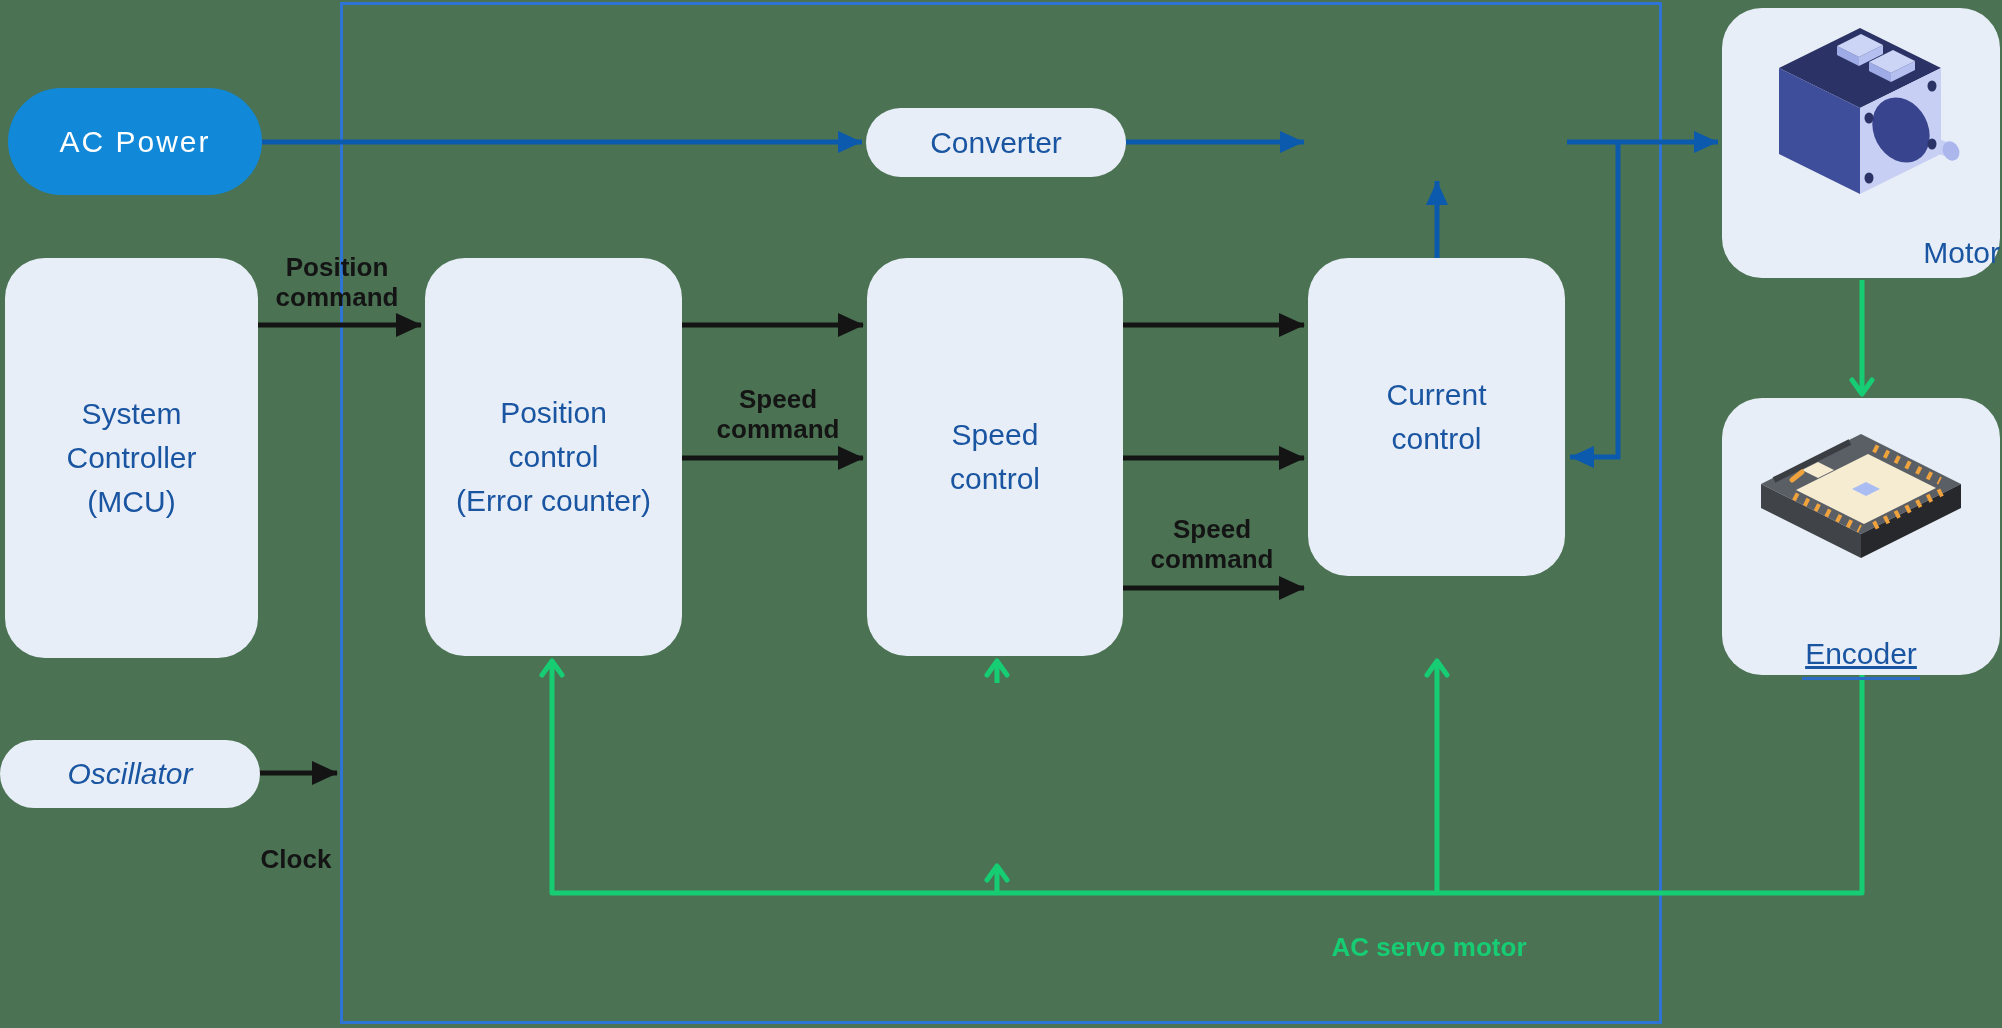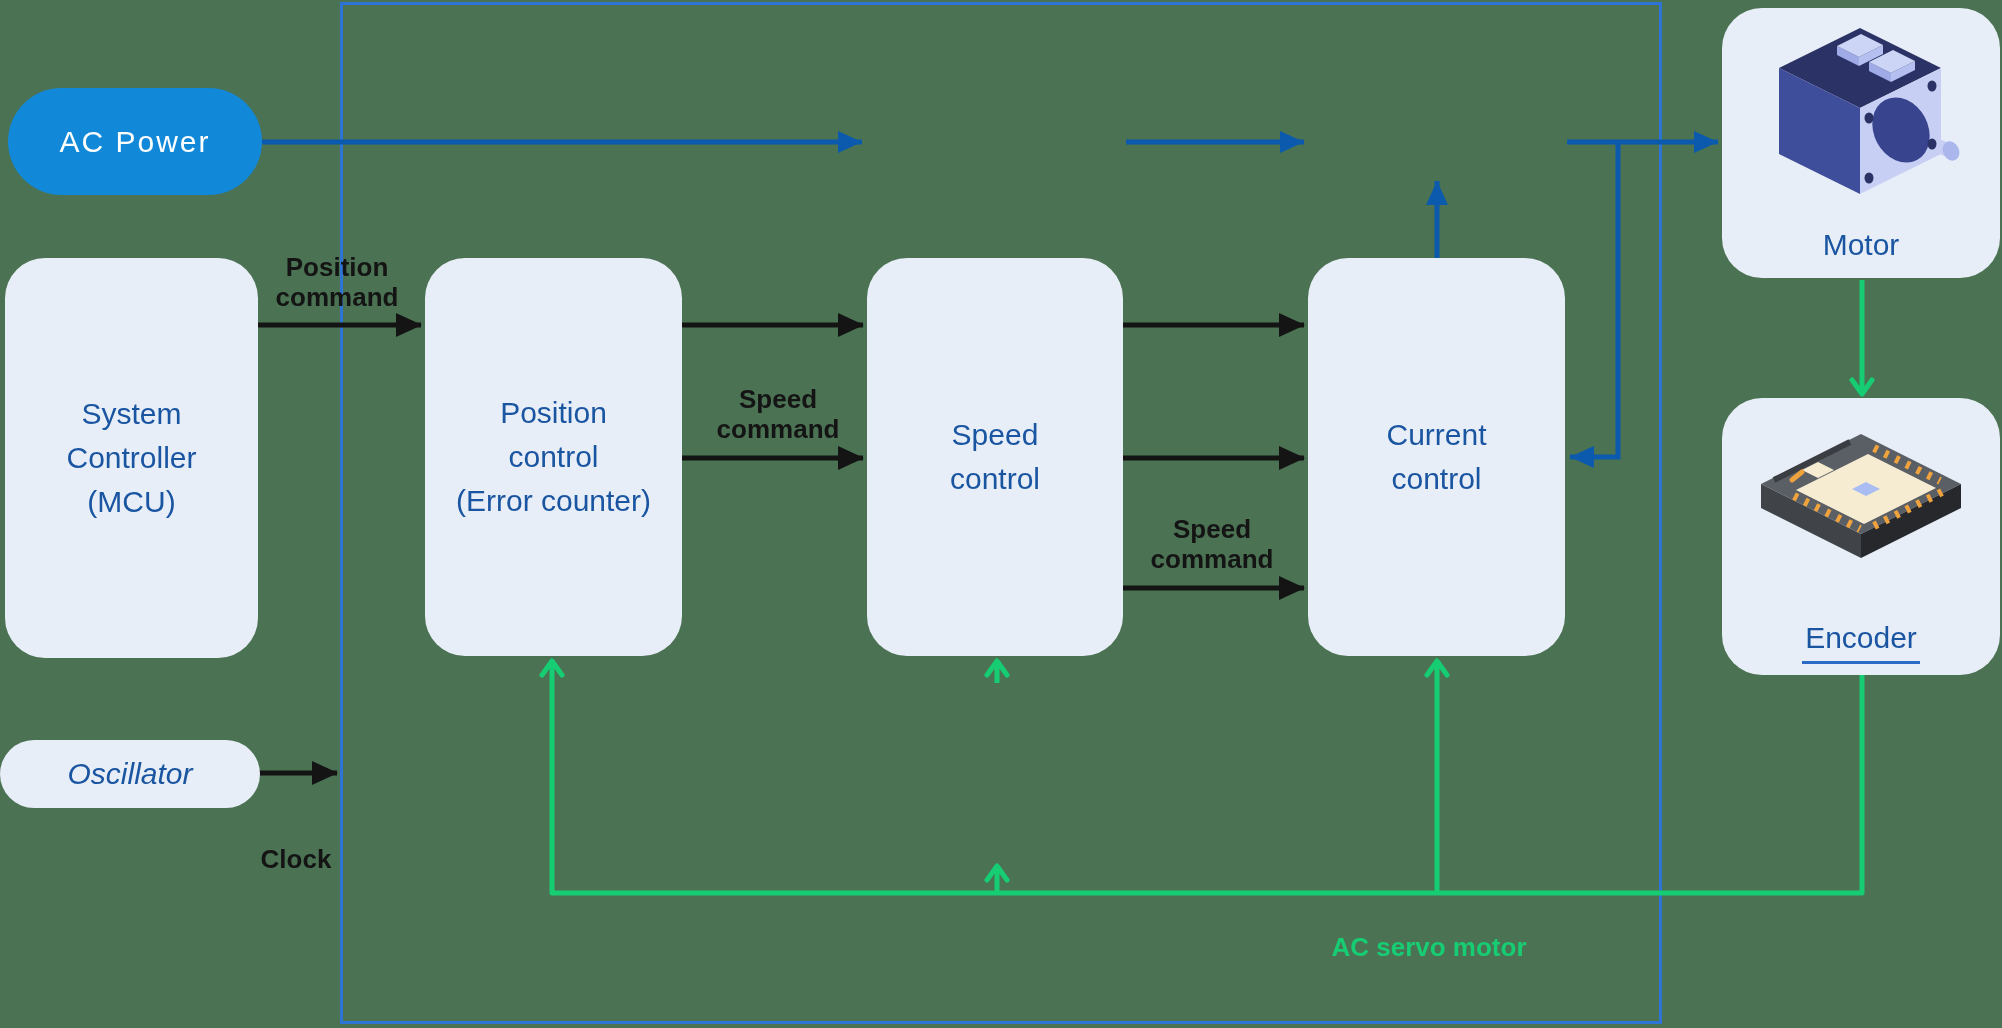--- a/index.html
+++ b/index.html
@@ -86,34 +86,37 @@
   </div>
 
   <div class="node power pill" style="left:8px;top:88px;width:254px;height:107px;border-radius:54px;">
     <div class="node-label">AC Power</div>
   </div>
 
   <div class="node pill" style="left:0px;top:740px;width:260px;height:68px;border-radius:34px;font-style:italic;">
     <div class="node-label">Oscillator</div>
   </div>
 
+  <div class="node pill" style="left:866px;top:108px;width:260px;height:69px;border-radius:35px;">
+    <div class="node-label">Converter</div>
+  </div>
 
 
   <div class="node" style="left:425px;top:258px;width:257px;height:398px;border-radius:40px;">
     <div class="node-label">Position
 control
 (Error counter)</div>
   </div>
 
   <div class="node" style="left:867px;top:258px;width:256px;height:398px;border-radius:40px;">
     <div class="node-label">Speed
 control</div>
   </div>
 
-  <div class="node" style="left:1308px;top:258px;width:257px;height:398px;border-radius:40px;">
+  <div class="node" style="left:1308px;top:258px;width:257px;height:318px;border-radius:40px;">
     <div class="node-label">Current
 control</div>
   </div>
 
 
   <div class="node" style="left:1722px;top:8px;width:278px;height:270px;border-radius:40px;">
     <svg class="icon-svg" style="left:33px;top:14px;" width="212" height="180" viewBox="0 0 212 180">
       <g>
         <path d="M105,6 L186,46 L105,86 L24,46 Z" fill="#2b3366"></path>
         <path d="M24,46 L24,132 L105,172 L105,86 Z" fill="#3f4e9b"></path>
@@ -126,40 +129,40 @@
         <ellipse cx="177" cy="122" rx="4.5" ry="5.5" fill="#2b3366"></ellipse>
         <ellipse cx="114" cy="156" rx="4.5" ry="5.5" fill="#2b3366"></ellipse>
         <path d="M82,24 L82,33 L104,44 L104,35 Z" fill="#9fabe6"></path>
         <path d="M104,35 L104,44 L128,32 L128,23 Z" fill="#b5c0f0"></path>
         <path d="M82,24 L106,12 L128,23 L104,35 Z" fill="#cdd5f7"></path>
         <path d="M114,40 L114,49 L136,60 L136,51 Z" fill="#9fabe6"></path>
         <path d="M136,51 L136,60 L160,48 L160,39 Z" fill="#b5c0f0"></path>
         <path d="M114,40 L138,28 L160,39 L136,51 Z" fill="#cdd5f7"></path>
       </g>
     </svg>
-    <div class="img-label" style="bottom:16px;">Motor</div>
+    <div class="img-label" style="bottom:8px;text-align:right;">Motor</div>
   </div>
 
   <div class="node" style="left:1722px;top:398px;width:278px;height:277px;border-radius:40px;">
     <svg class="icon-svg" style="left:32px;top:32px;" width="214" height="156" viewBox="0 0 214 156">
       <g>
         <path d="M107,4 L207,54 L107,104 L7,54 Z" fill="#5a5f66"></path>
         <path d="M7,54 L7,78 L107,128 L107,104 Z" fill="#404449"></path>
         <path d="M107,104 L207,54 L207,78 L107,128 Z" fill="#26282b"></path>
         <path d="M96,12 L20,50" stroke="#3a3d42" stroke-width="6"></path>
         <path d="M114,24 L182,58 L110,94 L42,60 Z" fill="#f6ecd2"></path>
         <path d="M112,52 L126,59 L112,66 L98,59 Z" fill="#a9bdf2"></path>
         <path d="M64,32 L80,40 L64,48 L48,40 Z" fill="#f6ecd2"></path>
         <path d="M48,42 L38,50" stroke="#f0a23c" stroke-width="5" stroke-linecap="round"></path>
         <path d="M120,18 L186,51" stroke="#f0a23c" stroke-width="8" stroke-dasharray="4 8" fill="none"></path>
         <path d="M188,62 L116,98" stroke="#f0a23c" stroke-width="8" stroke-dasharray="4 8" fill="none"></path>
         <path d="M40,66 L106,99" stroke="#f0a23c" stroke-width="8" stroke-dasharray="4 8" fill="none"></path>
       </g>
     </svg>
-    <div class="img-label" style="bottom:20px;">
+    <div class="img-label" style="bottom:4px;text-decoration:underline;">
       <span class="encoder-underline">Encoder</span>
     </div>
   </div>
 
   <div class="edge-label" style="left:237px;top:252px;width:200px;">Position
 command</div>
   <div class="edge-label" style="left:678px;top:384px;width:200px;">Speed
 command</div>
   <div class="edge-label" style="left:1112px;top:514px;width:200px;">Speed
 command</div>

